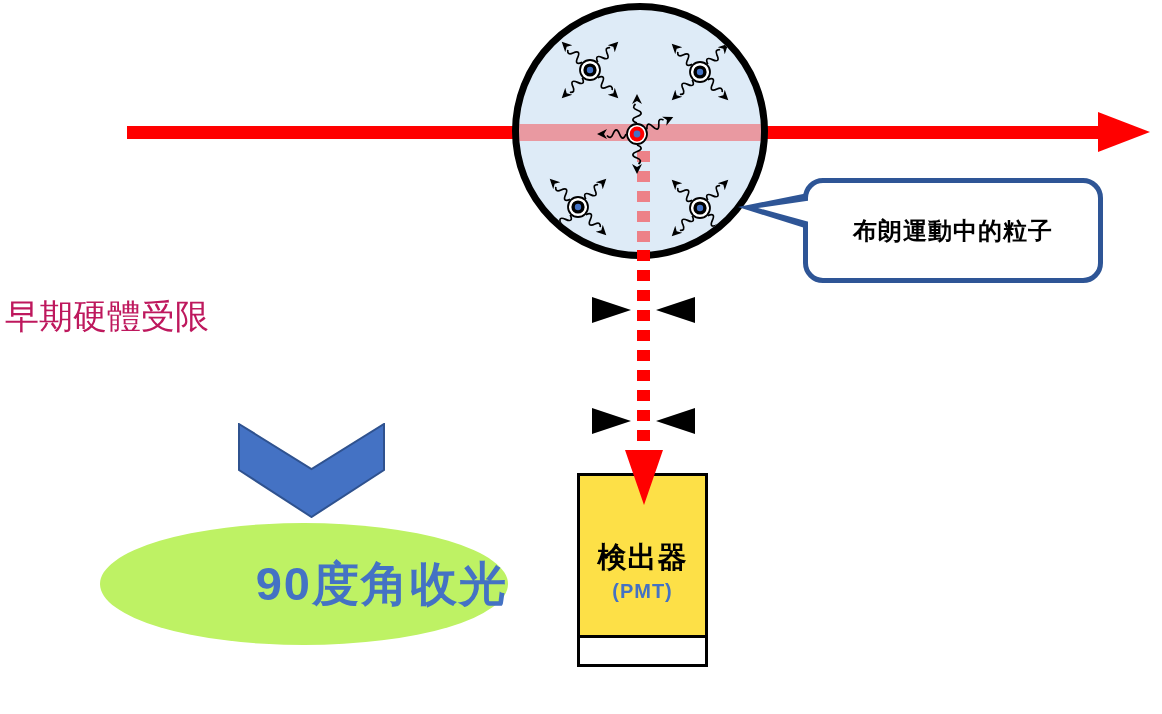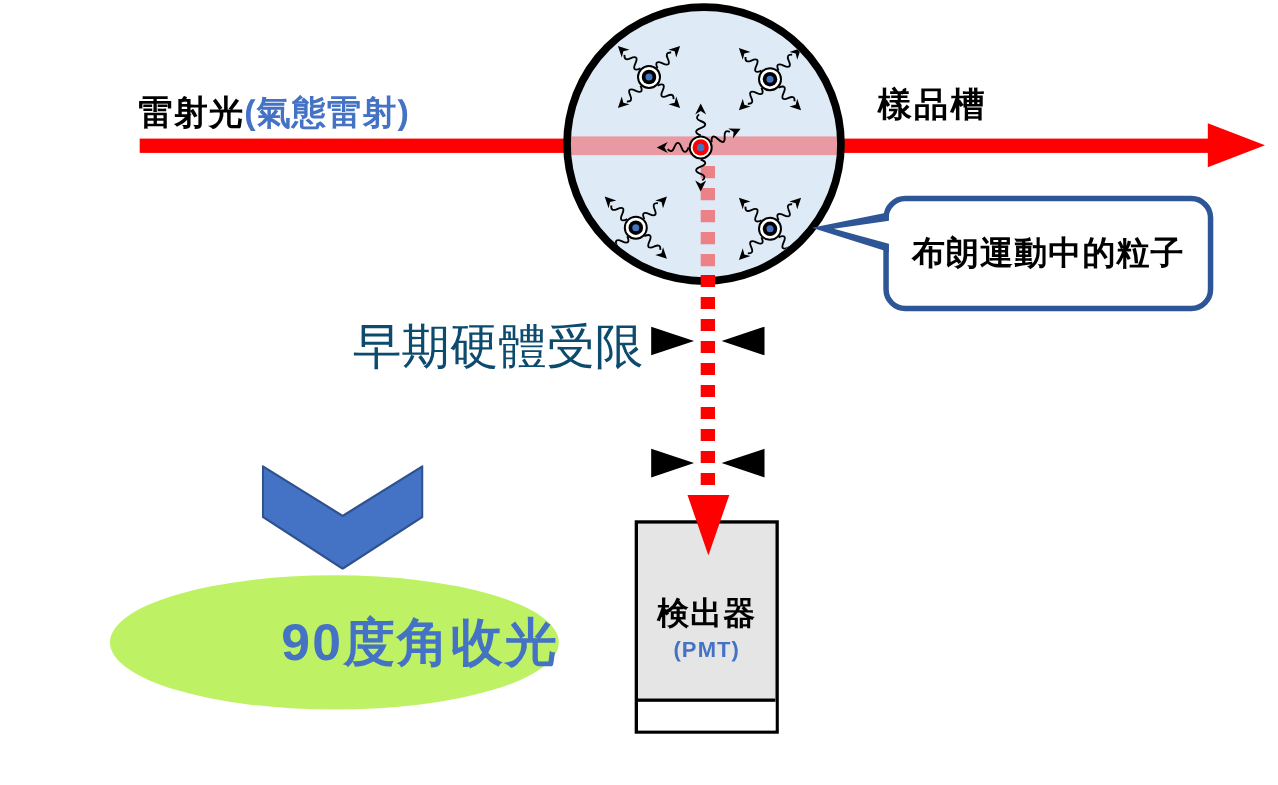--- a/index.html
+++ b/index.html
@@ -32,58 +32,54 @@
 
   
   .slit{position:absolute;width:0;height:0;z-index:4;}
   .slit.l{border-top:13px solid transparent;border-bottom:13px solid transparent;border-left:39px solid #000;}
   .slit.r{border-top:13px solid transparent;border-bottom:13px solid transparent;border-right:39px solid #000;}
   .s1l{left:592px;top:297px;} .s1r{left:656px;top:297px;}
   .s2l{left:592px;top:408px;} .s2r{left:656px;top:408px;}
 
   
   .detector{position:absolute;left:577px;top:473px;width:125px;height:188px;border:3px solid #000;
-            background:#e5e5e5;z-index:5;display:flex;flex-direction:column;align-items:center;}
+            background:#fde047;z-index:5;display:flex;flex-direction:column;align-items:center;}
   .detector-name{margin-top:62px;font-size:29px;font-weight:bold;color:#000;letter-spacing:1px;}
   .detector-type{font-size:20px;font-weight:bold;color:#4472C4;margin-top:2px;letter-spacing:1px;}
   .detector-slot{position:absolute;left:0;right:0;bottom:0;height:26px;border-top:3px solid #000;background:#fff;}
 
   
   .callout{position:absolute;left:803px;top:178px;width:290px;height:95px;border:5px solid #2E5596;
            border-radius:20px;background:#fff;z-index:4;display:flex;align-items:center;justify-content:center;}
-  .callout-text{font-size:30px;font-weight:bold;color:#000;white-space:nowrap;letter-spacing:1px;}
+  .callout-text{font-size:24px;font-weight:bold;color:#000;white-space:nowrap;letter-spacing:1px;}
   .callout-tail-outer{position:absolute;left:-70px;top:10px;width:0;height:0;
       border-top:14px solid transparent;border-bottom:22px solid transparent;border-right:70px solid #2E5596;}
   .callout-tail-inner{position:absolute;left:-50px;top:17px;width:0;height:0;
       border-top:8px solid transparent;border-bottom:15px solid transparent;border-right:55px solid #fff;}
 
   
-  .note{position:absolute;left:5px;top:288px;width:580px;text-align:right;color:#0c4a6e;
-        font-size:44px;line-height:56px;font-weight:normal;z-index:4;white-space:nowrap;}
+  .note{position:absolute;left:5px;top:288px;width:580px;text-align:left;color:#be185d;
+        font-size:34px;line-height:56px;font-weight:normal;z-index:4;white-space:nowrap;}
 
   
   .chevron{position:absolute;left:238px;top:423px;z-index:4;}
 
   
   .conclusion{position:absolute;left:100px;top:523px;width:408px;height:122px;border-radius:50%;
               background:#bef264;z-index:4;display:flex;align-items:center;justify-content:flex-end;}
   .conclusion-text{font-size:47px;font-weight:bold;color:#4472C4;letter-spacing:2px;}
 </style>
 </head>
 <body>
 
 <div id="canvas">
 
   <div class="laser-shaft"></div>
   <div class="laser-head"></div>
 
-  <div class="laser-label">
-    <span>雷射光</span><span class="blue">(氣態雷射)</span>
-  </div>
-  <div class="cell-label">樣品槽</div>
 
   <div class="cell">
     <svg width="242" height="242" viewBox="0 0 242 242">
       <defs>
         <g id="sq">
           <path d="M0,0 c2,-5.5 4.5,-5.5 6.5,0 c2,5.5 4.5,5.5 6.5,0 c1.5,-4 3.5,-4.5 6,-1.5" fill="none" stroke="#000" stroke-width="1.7"></path>
           <polygon points="19,-5 29,0 19,5 22,0" fill="#000"></polygon>
         </g>
       </defs>
 

